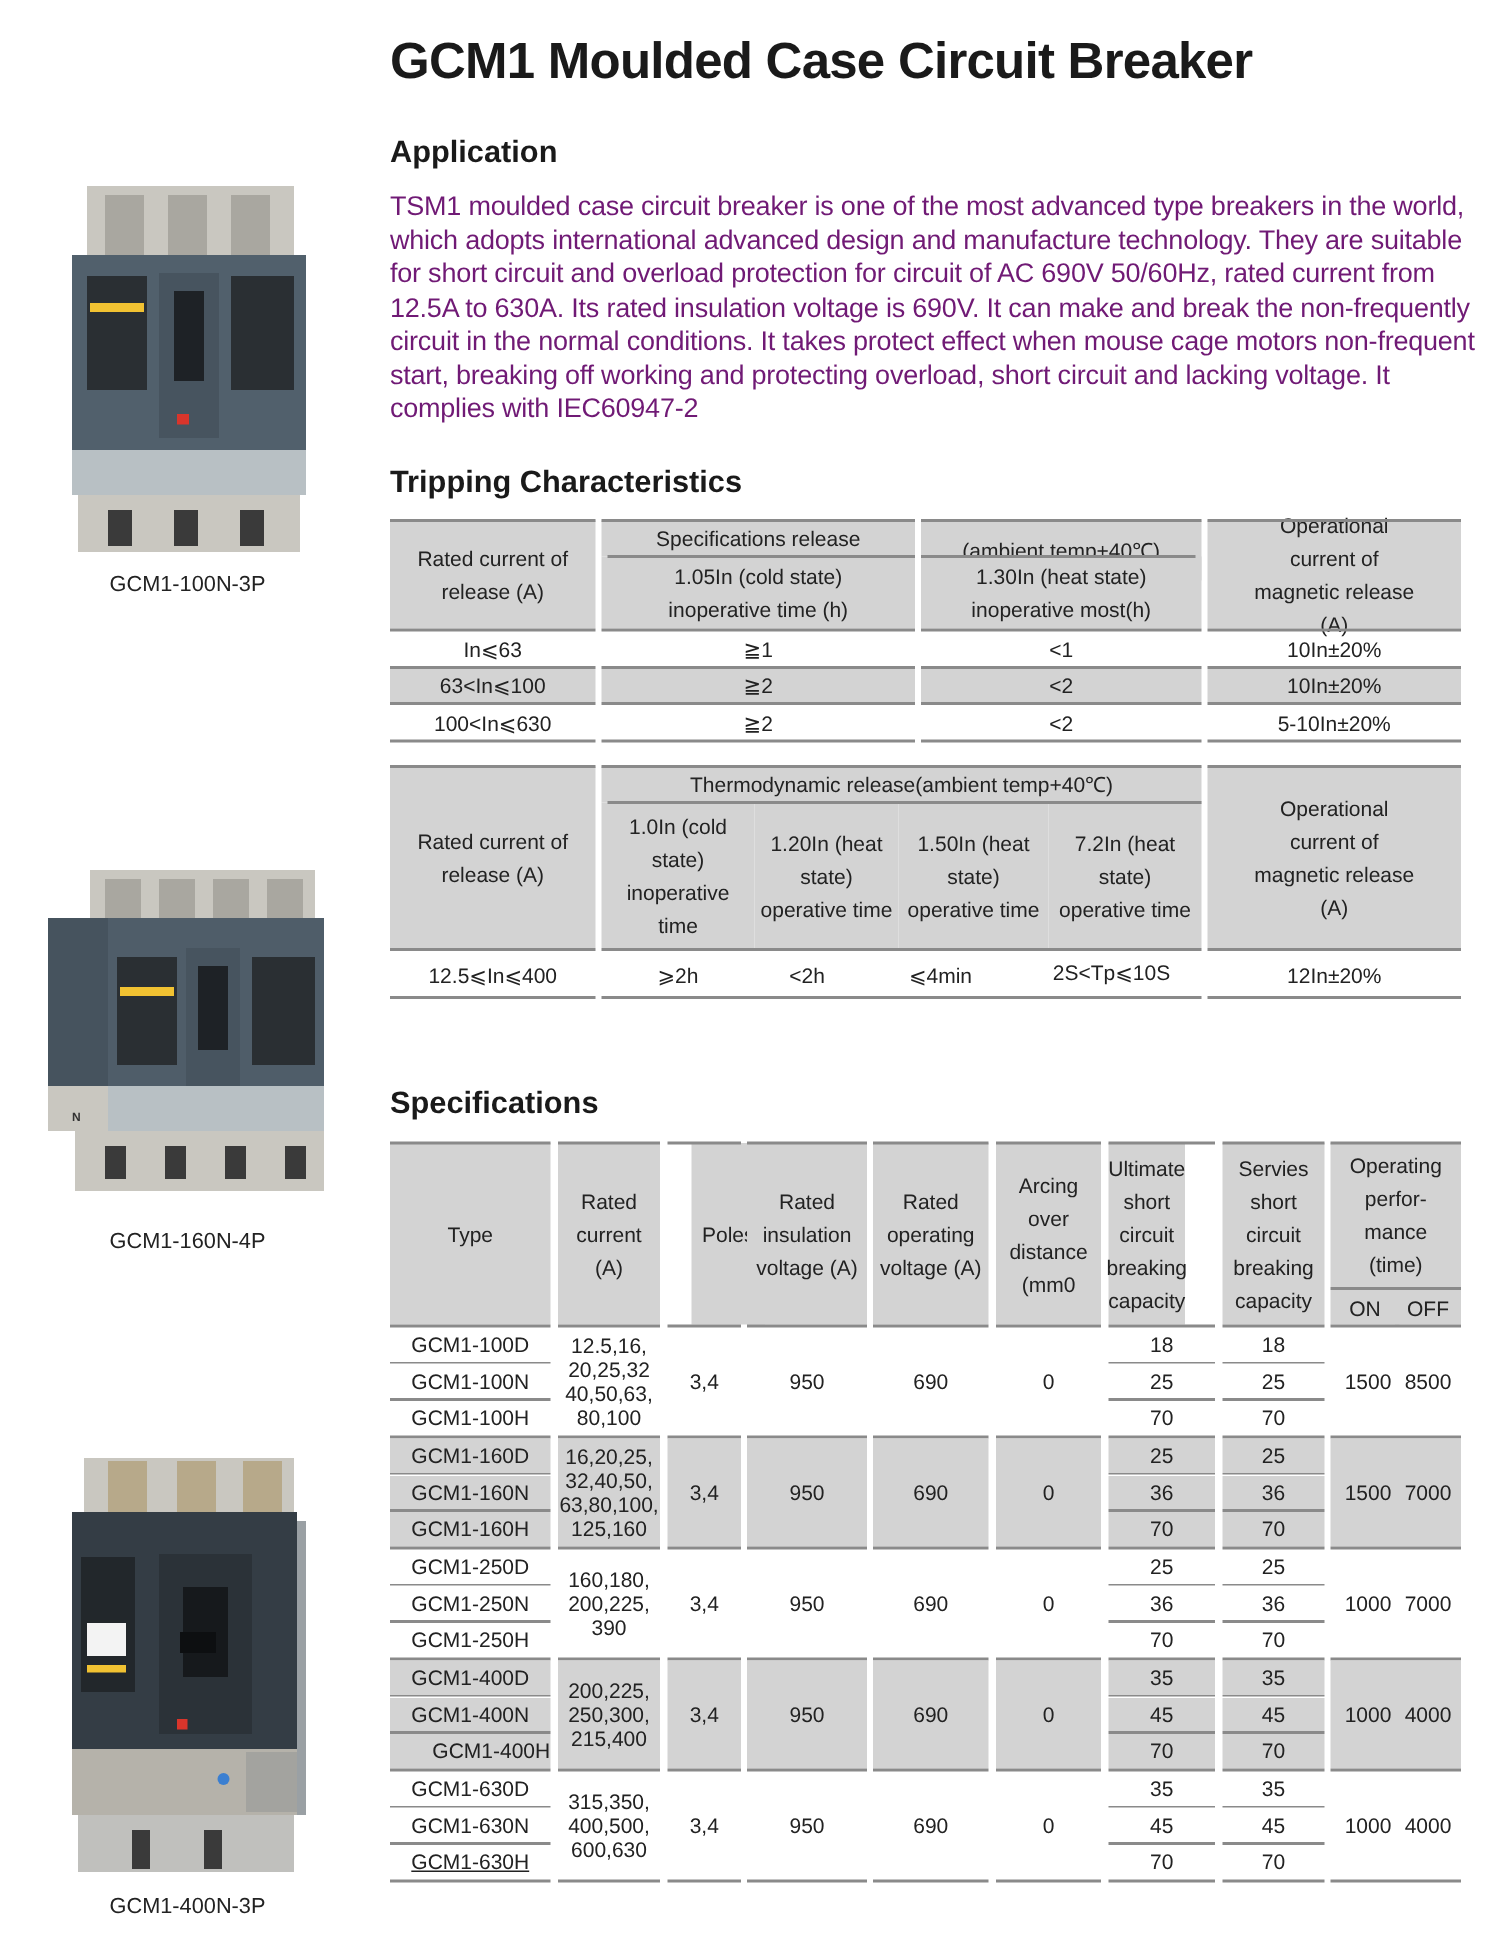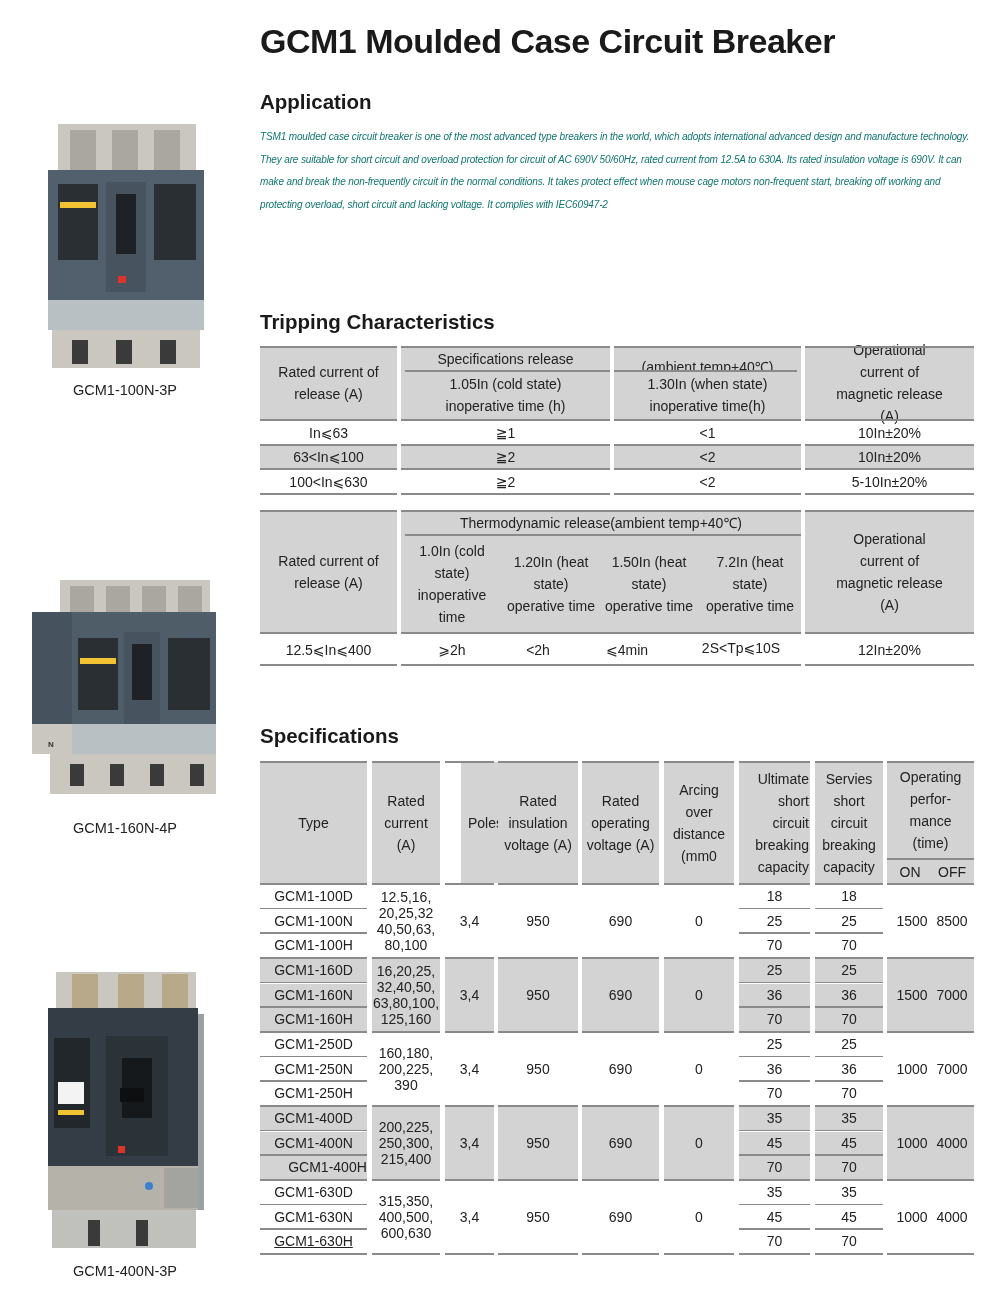--- a/index.html
+++ b/index.html
@@ -3,21 +3,21 @@
 <meta charset="utf-8">
 <style>
   html, body { margin: 0; padding: 0; background: #ffffff; }
   body { width: 1000px; height: 1306px; position: relative; overflow: hidden; font-family: "Liberation Sans", sans-serif; color: #1a1a1a; }
 
   .abs { position: absolute; }
 
   
   .main-title { left: 260px; top: 22px; font-size: 34px; font-weight: bold; letter-spacing: -0.5px; white-space: nowrap; }
   .sec-heading { left: 260px; font-size: 20.5px; font-weight: bold; white-space: nowrap; }
-  .app-text { left: 260px; top: 126px; width: 725px; font-size: 10px; line-height: 22.5px; color: #0f766e; letter-spacing: -0.15px; font-style: italic; }
+  .app-text { left: 260px; top: 126px; width: 725px; font-size: 18px; line-height: 22.5px; color: #701a75; letter-spacing: -0.15px; }
 
   
   .product { left: 0; width: 250px; text-align: center; }
   .product .img-wrap { position: relative; margin: 0 auto; }
   .product .caption { font-size: 14.5px; color: #222; position: absolute; left: 0; width: 250px; text-align: center; }
 
   
   .tbl { position: absolute; font-size: 14px; color: #222; }
   .cell { position: absolute; display: flex; align-items: center; justify-content: center; text-align: center; line-height: 22px; box-sizing: border-box; }
   .gray { background: #d3d3d3; }
@@ -109,21 +109,21 @@
 </div>
 
 <div class="abs sec-heading" style="top:310px">Tripping Characteristics</div>
 
 <div class="tbl" style="left:0; top:0;">
 
   <div class="cell gray" style="left:260px; top:347px; width:137px; height:72px;">Rated current of release (A)</div>
   <div class="cell gray" style="left:401px; top:347px; width:209px; height:24px;">Specifications release</div>
   <div class="cell gray" style="left:614px; top:347px; width:187px; height:40px;">(ambient temp+40℃)</div>
   <div class="cell gray" style="left:401px; top:371px; width:209px; height:48px; padding:0 40px;">1.05In (cold state) inoperative time (h)</div>
-  <div class="cell gray" style="left:614px; top:371px; width:187px; height:48px; padding:0 30px;">1.30In (when state) inoperative time(h)</div>
+  <div class="cell gray" style="left:614px; top:371px; width:187px; height:48px; padding:0 30px;">1.30In (heat state) inoperative most(h)</div>
   <div class="cell gray" style="left:805px; top:347px; width:169px; height:72px; padding:0 28px;">Operational current of magnetic release (A)</div>
 
   <div class="hline" style="left:260px; top:346px; width:137px;"></div>
   <div class="hline" style="left:401px; top:346px; width:209px;"></div>
   <div class="hline" style="left:614px; top:346px; width:187px;"></div>
   <div class="hline" style="left:805px; top:346px; width:169px;"></div>
   <div class="hline-thin" style="left:405px; top:370px; width:205px;"></div>
   <div class="hline-thin" style="left:614px; top:370px; width:183px;"></div>
   <div class="hline" style="left:260px; top:419px; width:137px;"></div>
   <div class="hline" style="left:401px; top:419px; width:209px;"></div>
@@ -190,21 +190,21 @@
 <div class="abs sec-heading" style="top:724px">Specifications</div>
 
 <div class="tbl spec" id="spec-table" style="left:0; top:0;">
 
   <div class="cell gray" style="left:260px; top:762px; width:107px; height:121px;">Type</div>
   <div class="cell gray" style="left:372px; top:762px; width:68px; height:121px; padding:0 8px;">Rated current (A)</div>
   <div class="cell gray" style="left:445px; top:762px; width:49px; height:121px;margin-left:16px;">Poles</div>
   <div class="cell gray" style="left:498px; top:762px; width:80px; height:121px; padding:0 2px;">Rated insulation voltage (A)</div>
   <div class="cell gray" style="left:582px; top:762px; width:77px; height:121px; padding:0 2px;">Rated operating voltage (A)</div>
   <div class="cell gray" style="left:664px; top:762px; width:70px; height:121px; padding:0 2px;">Arcing over distance (mm0</div>
-  <div class="cell gray" style="left:739px; top:762px; width:71px; height:121px; padding:0 1px;text-align:right;">Ultimate short circuit breaking capacity</div>
+  <div class="cell gray" style="left:739px; top:762px; width:51px; height:121px; padding:0 1px;">Ultimate short circuit breaking capacity</div>
   <div class="cell gray" style="left:815px; top:762px; width:68px; height:121px; padding:0 1px;">Servies short circuit breaking capacity</div>
   <div class="cell gray" style="left:887px; top:762px; width:87px; height:96px; padding:0 8px;">Operating perfor-mance (time)</div>
   <div class="hline-thin" style="left:887px; top:858px; width:87px;"></div>
   <div class="cell gray" style="left:887px; top:860px; width:46px; height:23px;">ON</div>
   <div class="cell gray" style="left:930px; top:860px; width:44px; height:23px;">OFF</div>
 
   <div id="spec-header-lines">
       <div class="hline" style="left: 260px; top: 761px; width: 107px;"></div>
       <div class="hline" style="left: 260px; top: 883px; width: 107px;"></div>
       <div class="hline" style="left: 372px; top: 761px; width: 68px;"></div>

